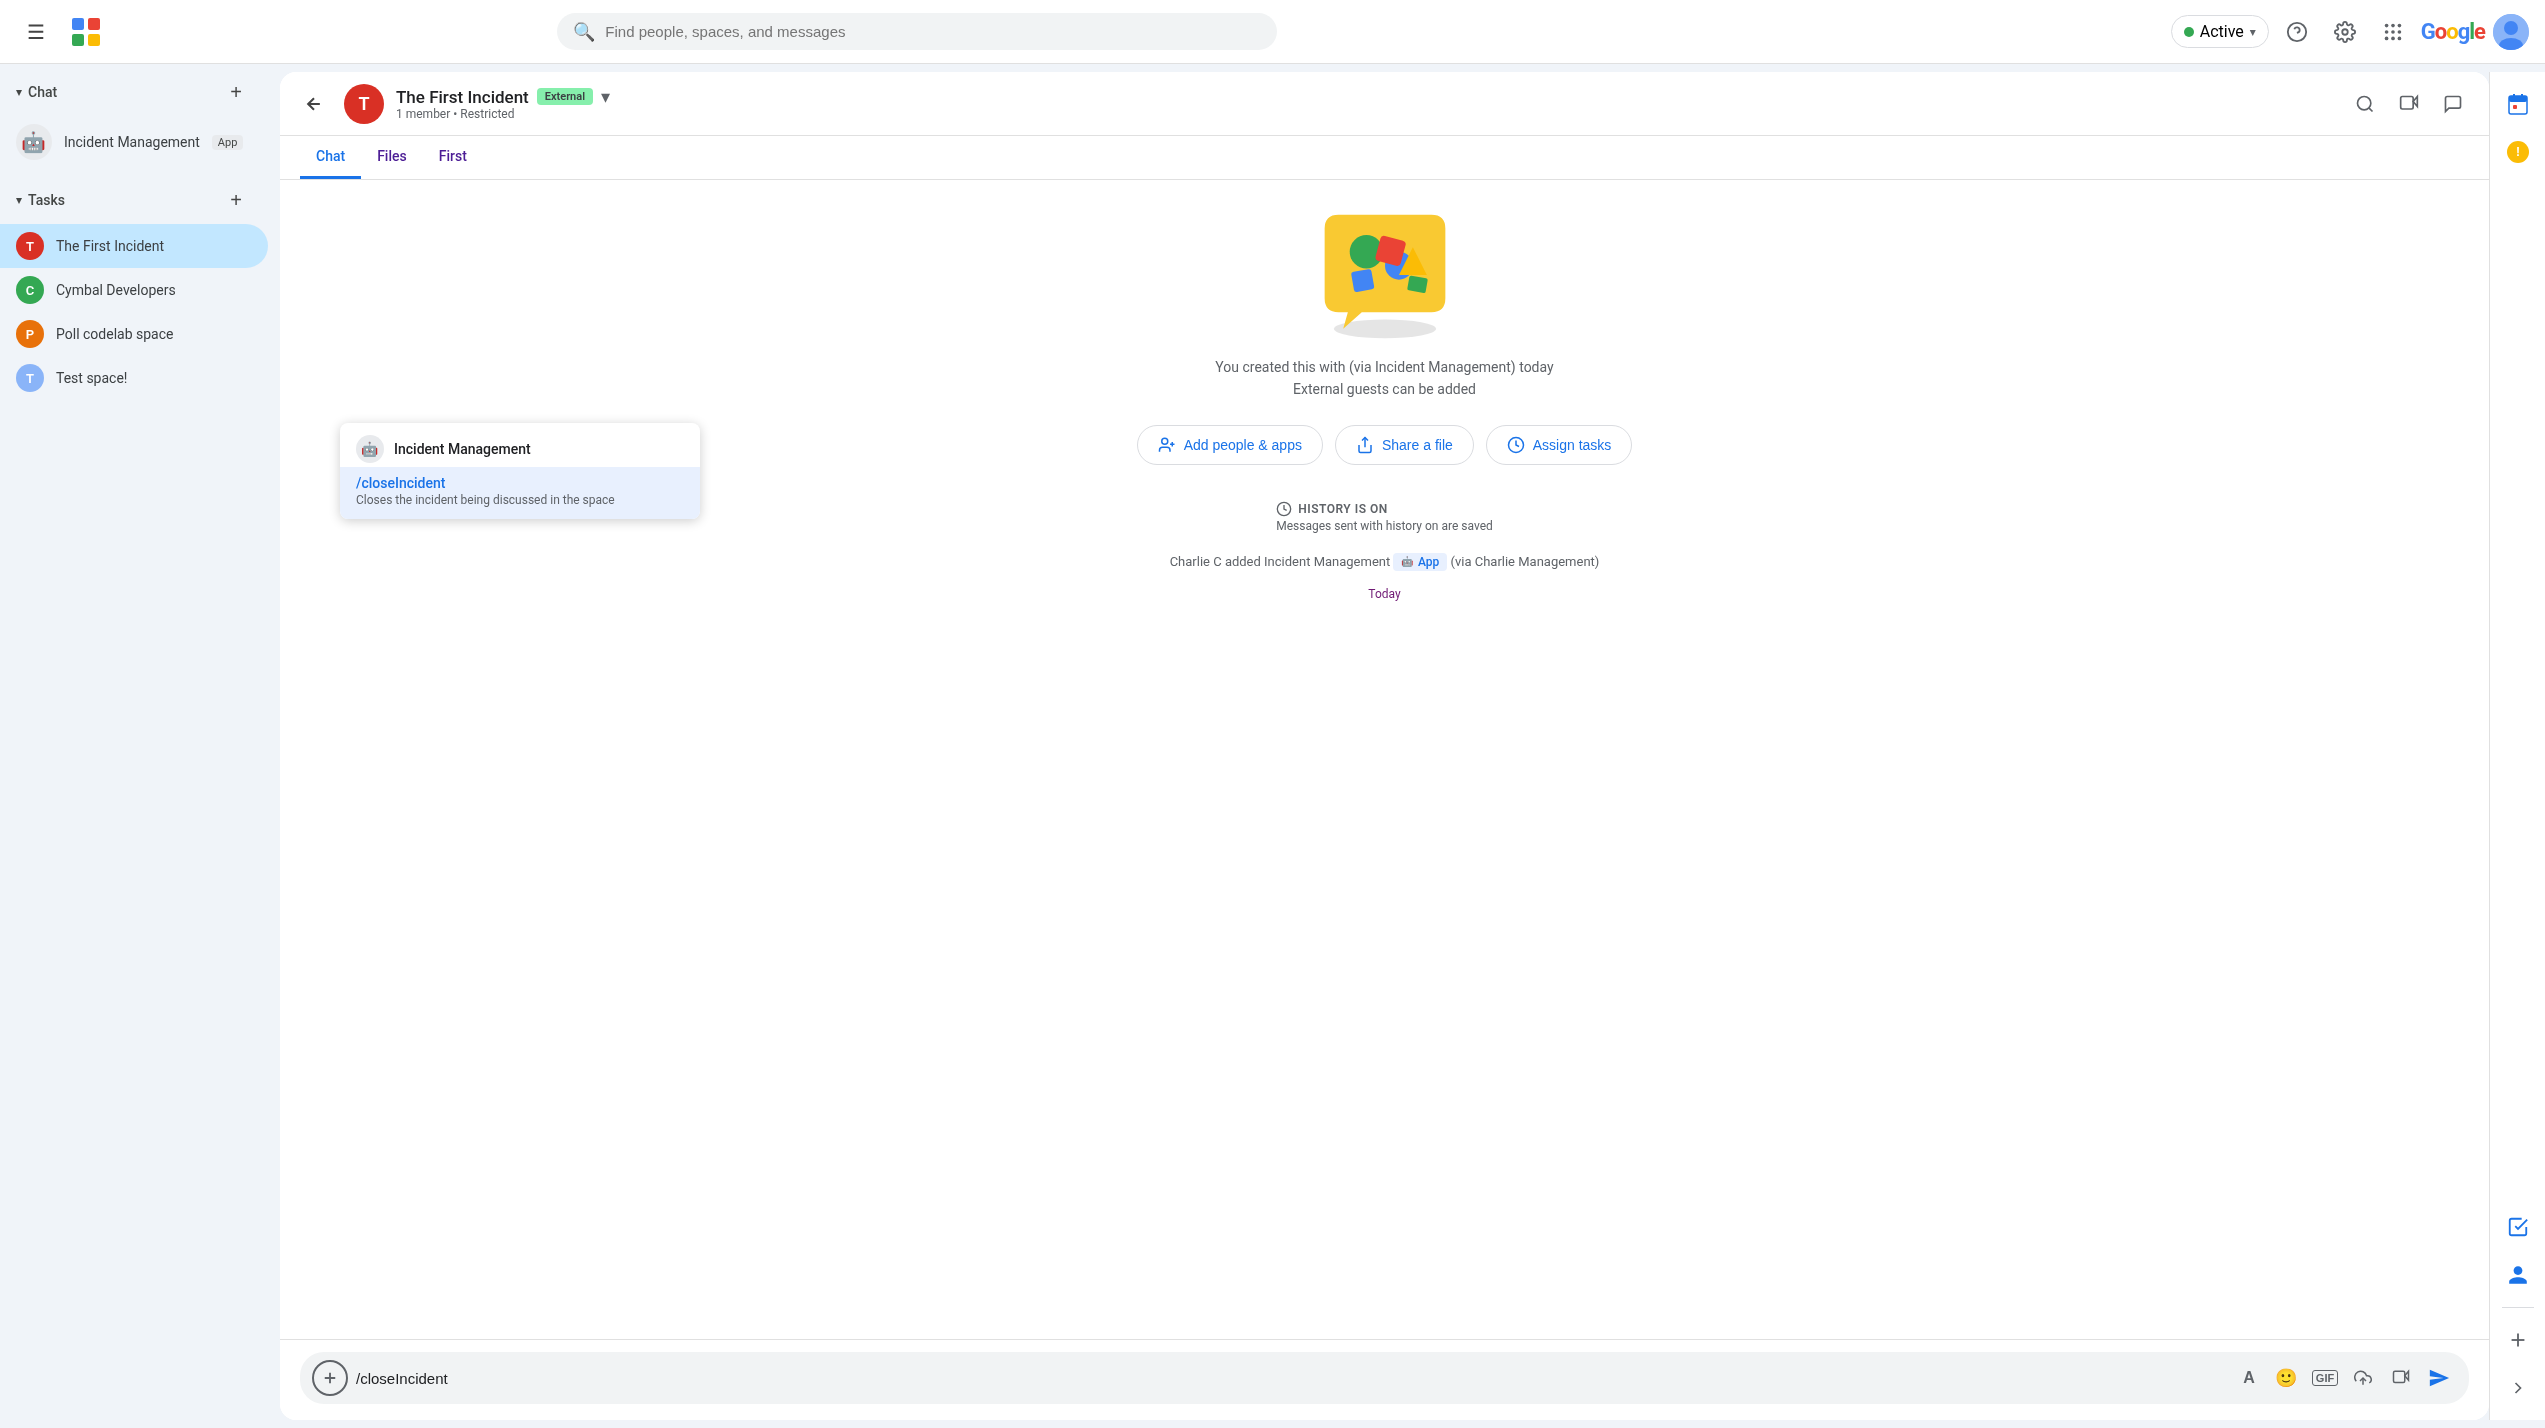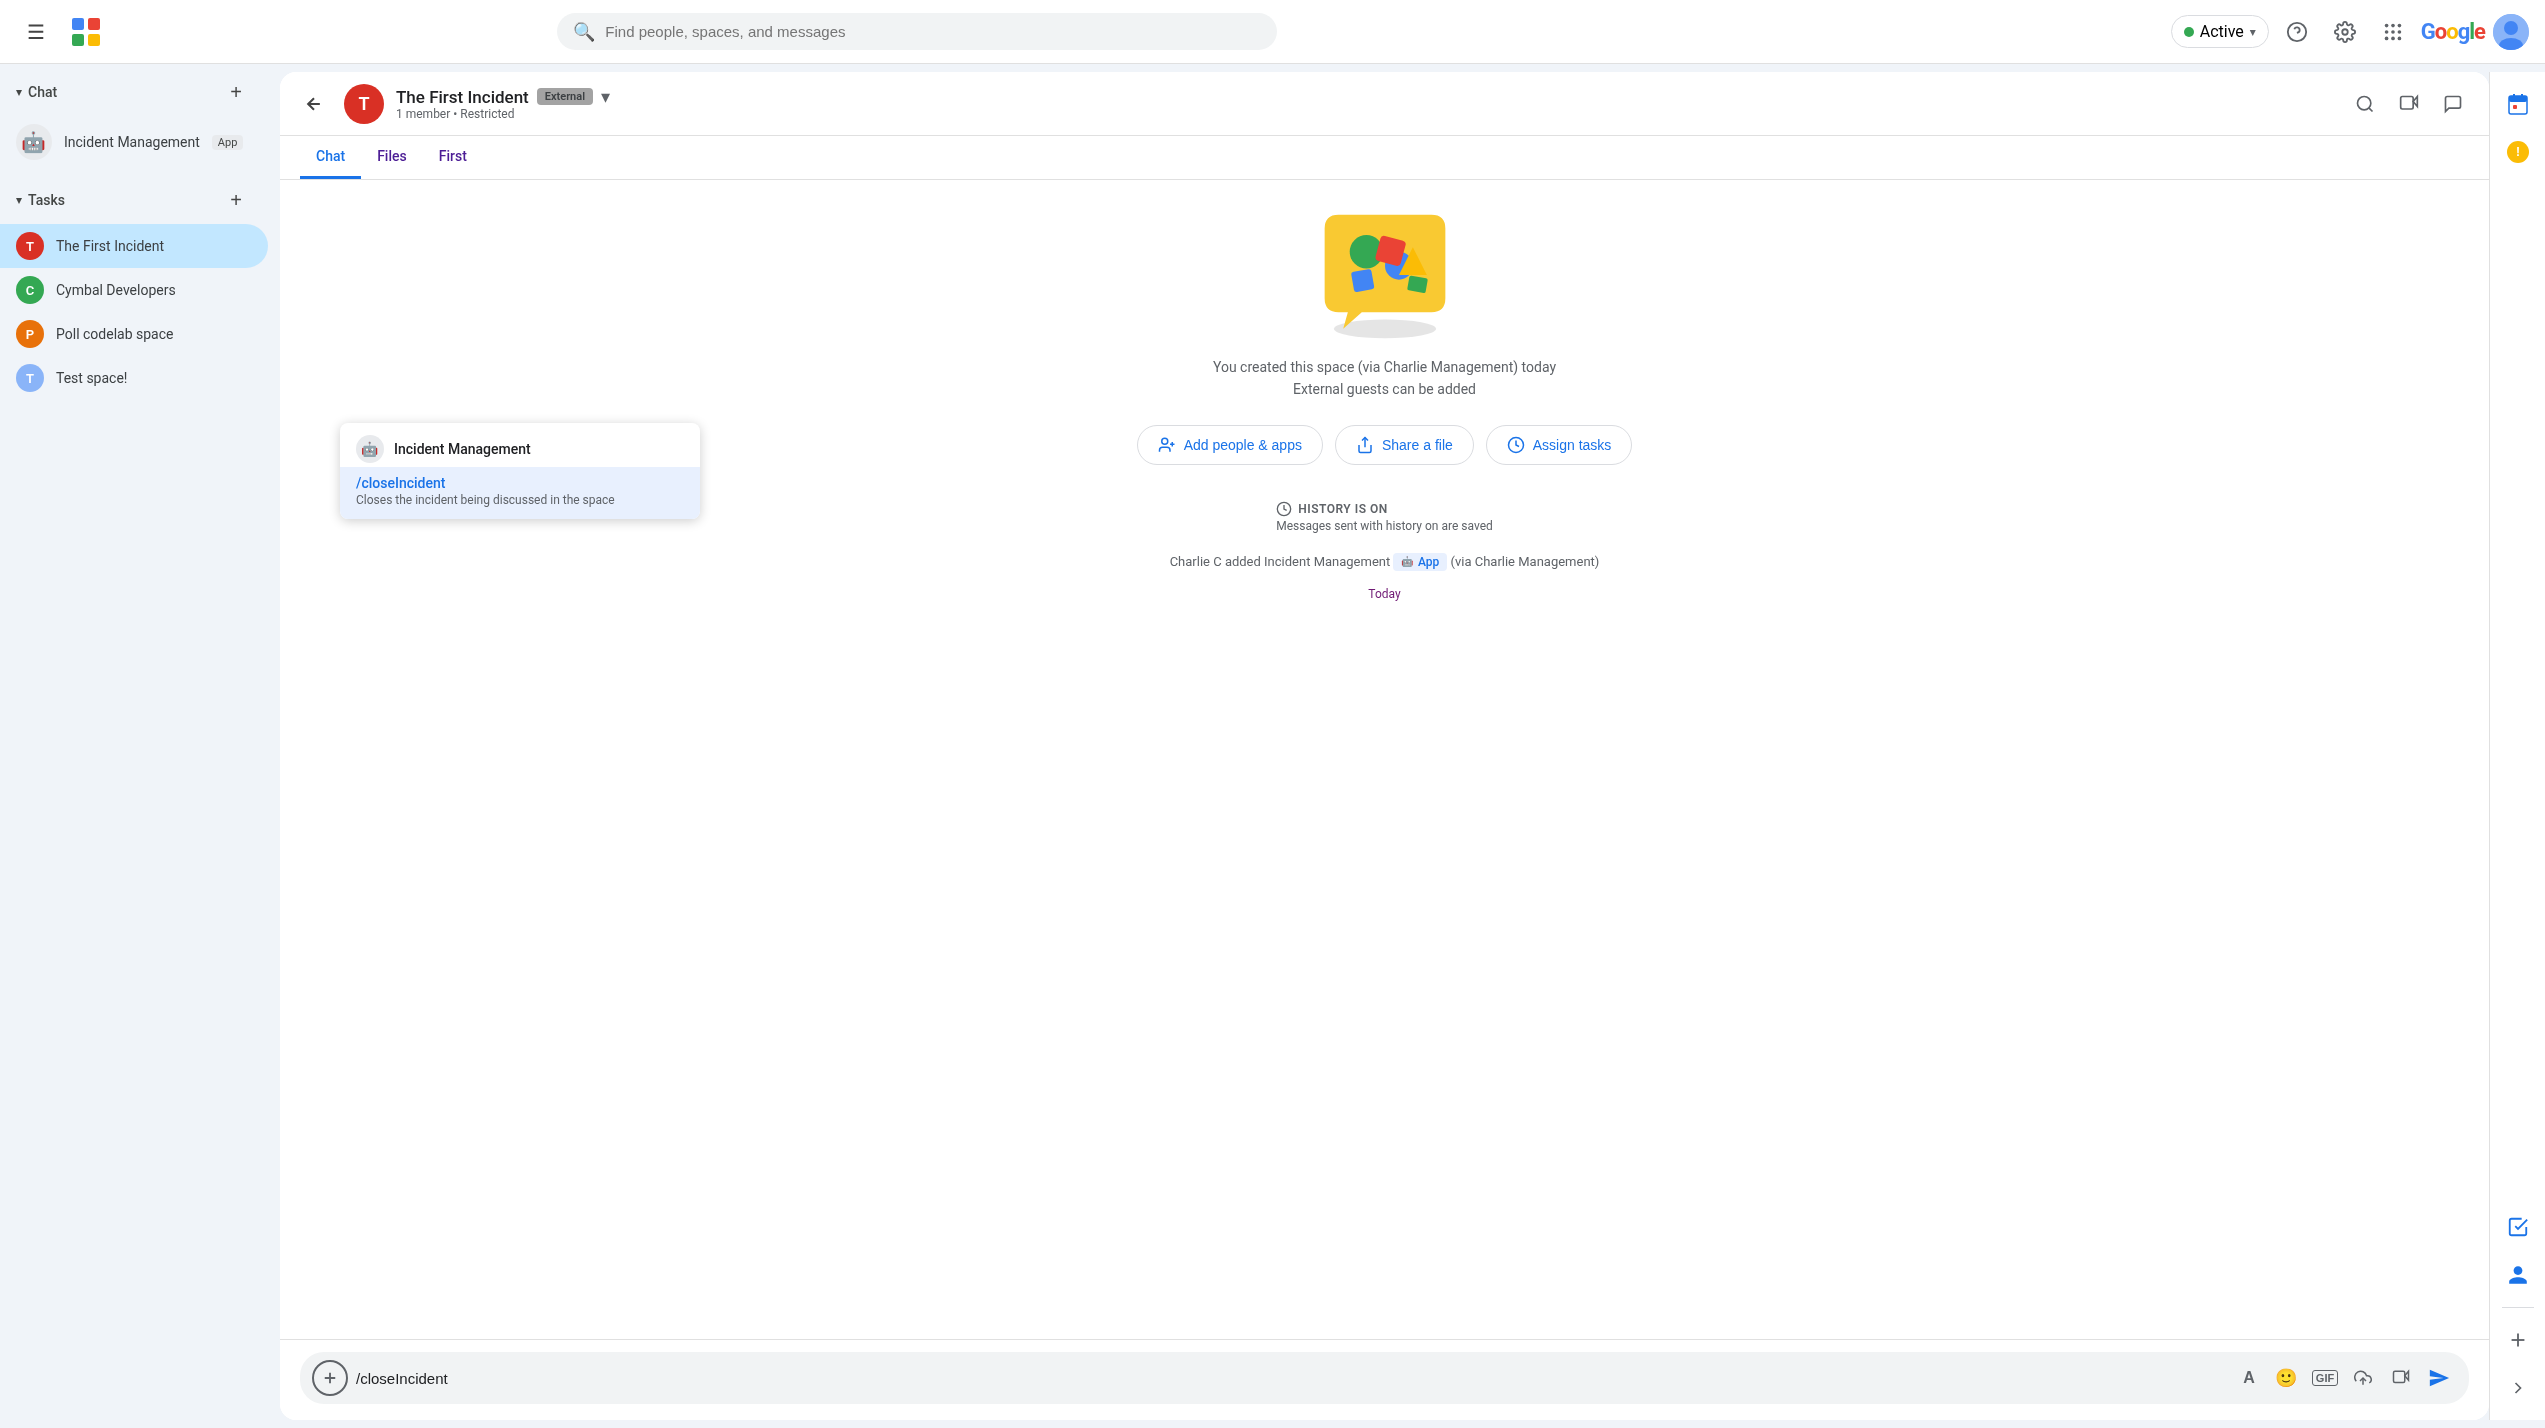--- a/index.html
+++ b/index.html
@@ -181,21 +181,21 @@
       display: flex;
       align-items: center;
       gap: 8px;
     }
     .space-name {
       font-size: 17px;
       font-weight: 500;
       color: #202124;
     }
     .external-badge {
-      background: #a3a3a3;
+      background: #86efac;
       color: #3c4043;
       font-size: 11px;
       font-weight: 600;
       padding: 2px 8px;
       border-radius: 4px;
     }
     .chevron-down {
       font-size: 18px;
       color: #5f6368;
       cursor: pointer;
@@ -792,21 +792,21 @@
               <circle cx="60" cy="45" r="18" fill="#34a853"></circle>
               <circle cx="95" cy="60" r="15" fill="#4285f4"></circle>
               <rect x="72" y="30" width="28" height="28" rx="4" fill="#ea4335" transform="rotate(15 86 44)"></rect>
               <rect x="45" y="65" width="22" height="22" rx="3" fill="#4285f4" transform="rotate(-10 56 76)"></rect>
               <polygon points="110,40 125,70 95,70" fill="#fbbc05"></polygon>
               <rect x="105" y="72" width="20" height="16" rx="2" fill="#34a853" transform="rotate(10 115 80)"></rect>
             </svg>
           </div>
 
           <div class="space-created-msg">
-            <div>You created this space (via Charlie Management) today</div>
+            <div>You created this with (via Incident Management) today</div>
             <div>External guests can be added</div>
           </div>
 
           <div class="action-buttons">
             <button class="action-btn">
               <svg width="18" height="18" viewBox="0 0 24 24" fill="none" stroke="#1a73e8" stroke-width="2">
                   <path d="M16 21v-2a4 4 0 0 0-4-4H6a4 4 0 0 0-4 4v2"></path>
                   <circle cx="9" cy="7" r="4"></circle>
                   <line x1="19" y1="8" x2="19" y2="14"></line>
                   <line x1="22" y1="11" x2="16" y2="11"></line>

